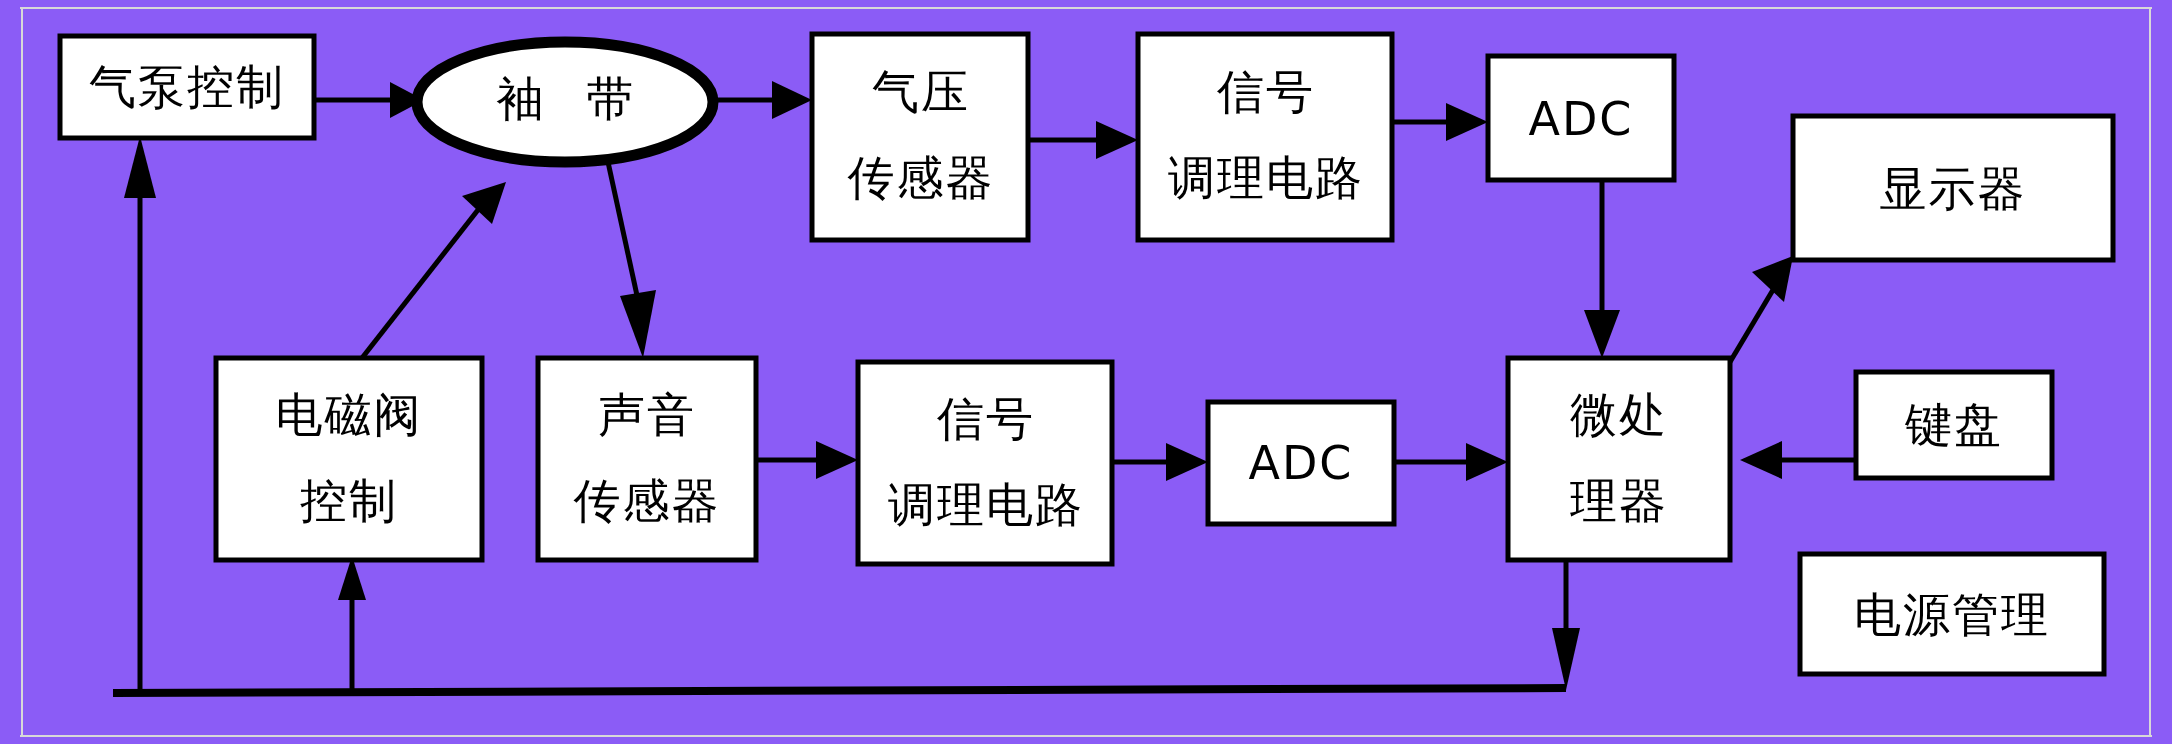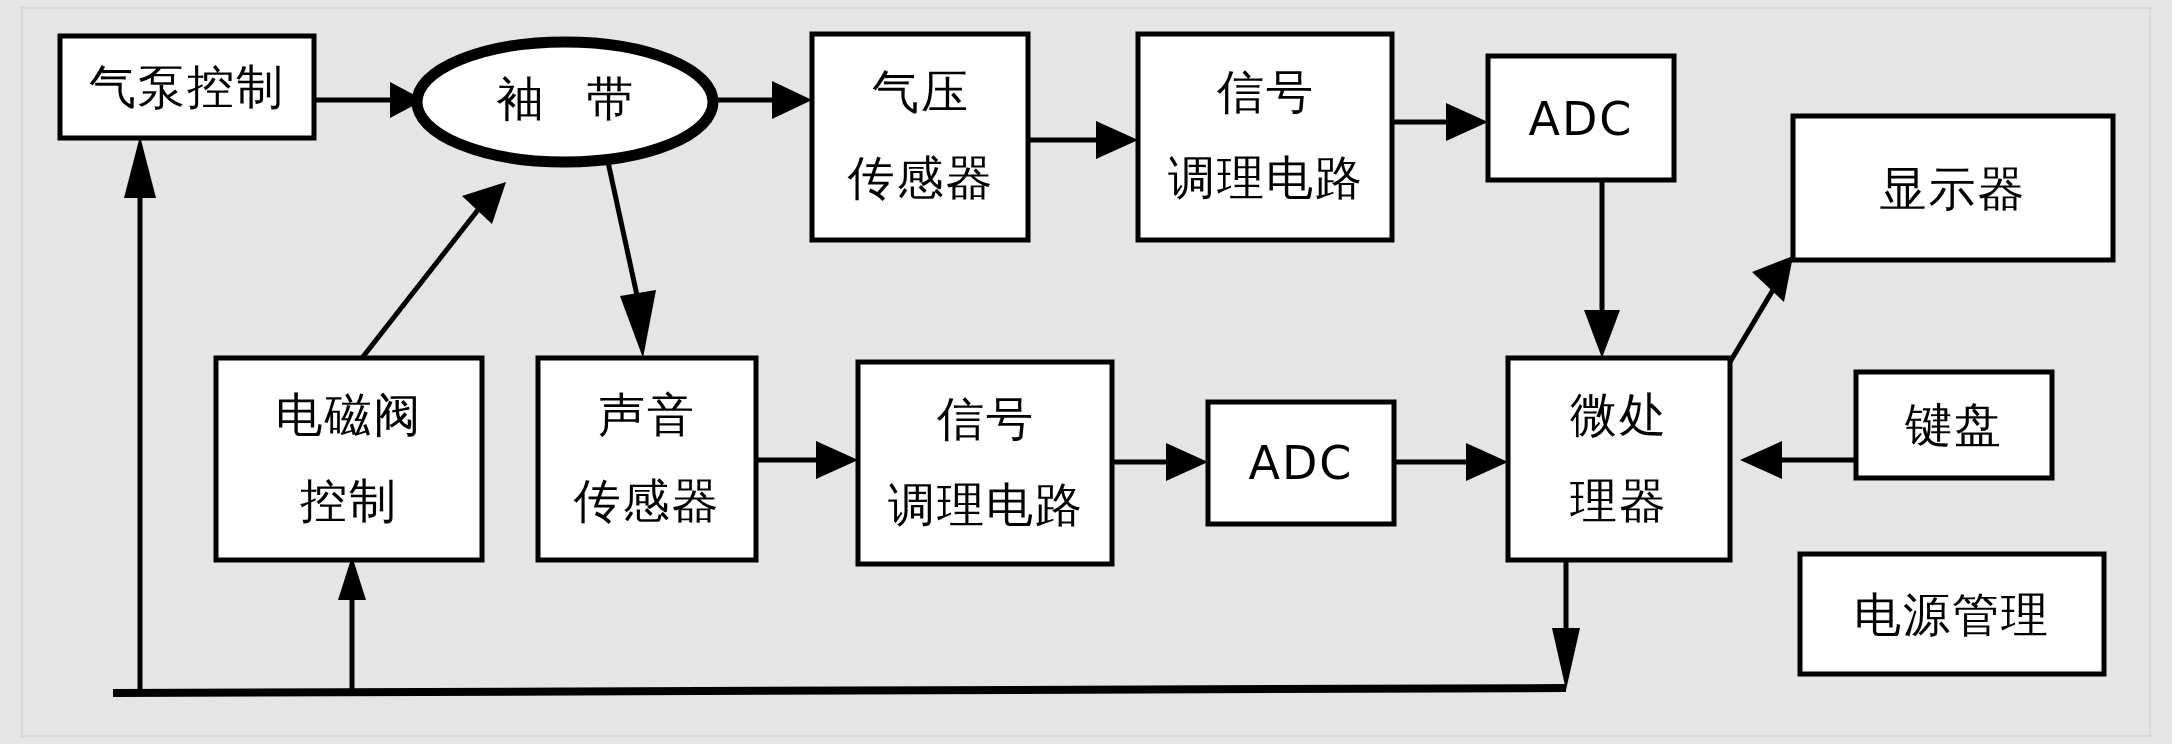--- a/index.html
+++ b/index.html
@@ -8,21 +8,21 @@
     padding: 0;
     background: #ffffff;
   }
   body {
     font-family: "DejaVu Sans", "Liberation Sans", sans-serif;
   }
   #canvas {
     position: relative;
     width: 2172px;
     height: 744px;
-    background: #e5e5e5;
+    background: #8b5cf6;
     overflow: hidden;
   }
   #canvas svg {
     position: absolute;
     left: 0;
     top: 0;
     width: 2172px;
     height: 744px;
   }
   .node-box {

